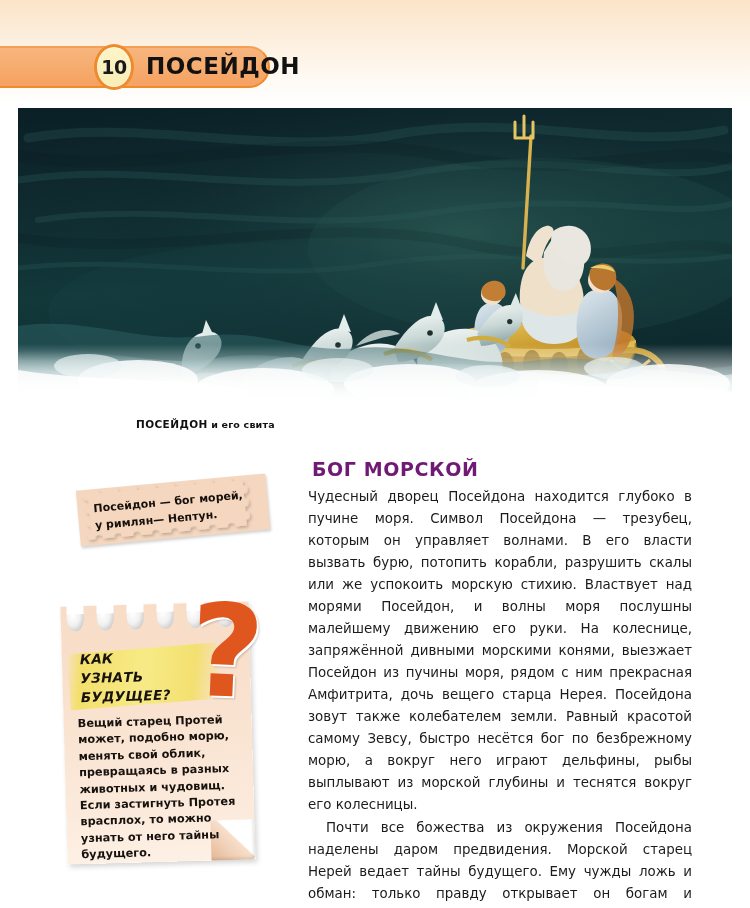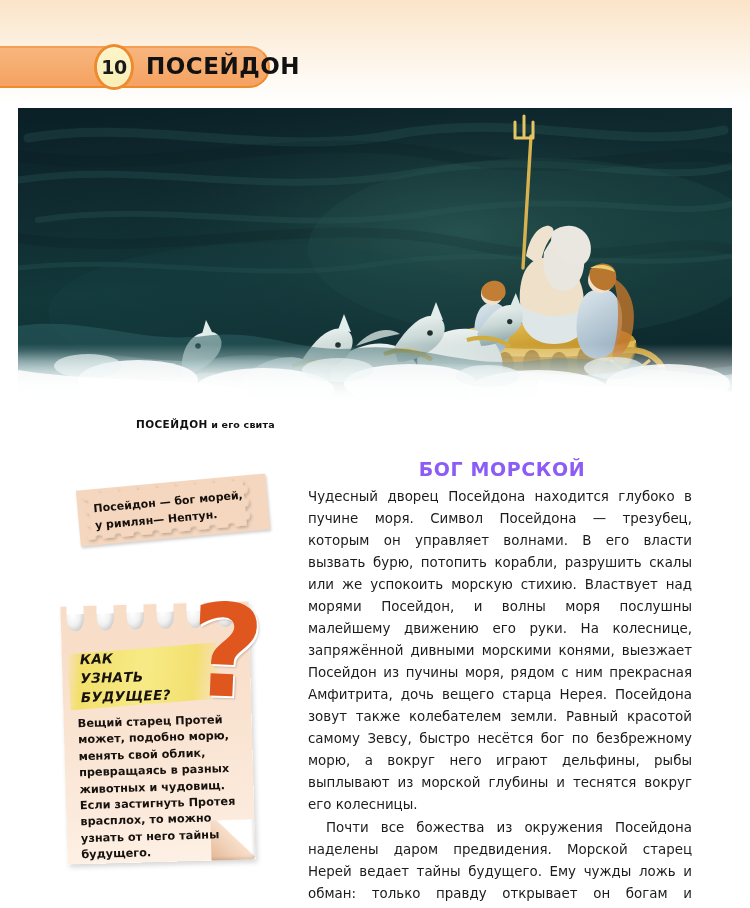--- a/index.html
+++ b/index.html
@@ -231,24 +231,23 @@
   .article {
     position: absolute;
     left: 308px;
     top: 458px;
     width: 384px;
   }
   .article-heading {
     font-family: "DejaVu Sans", sans-serif;
     font-weight: bold;
     font-size: 19px;
-    color: #8b5cf6;
+    color: #701a75;
     letter-spacing: .6px;
     margin: 0 0 6px 4px;
-    text-align: center;
   }
   .article p {
     margin: 0;
     font-family: "DejaVu Sans", sans-serif;
     font-size: 13.4px;
     line-height: 22px;
     color: #1b1b1b;
     text-align: justify;
     text-justify: inter-word;
     hyphens: manual;

